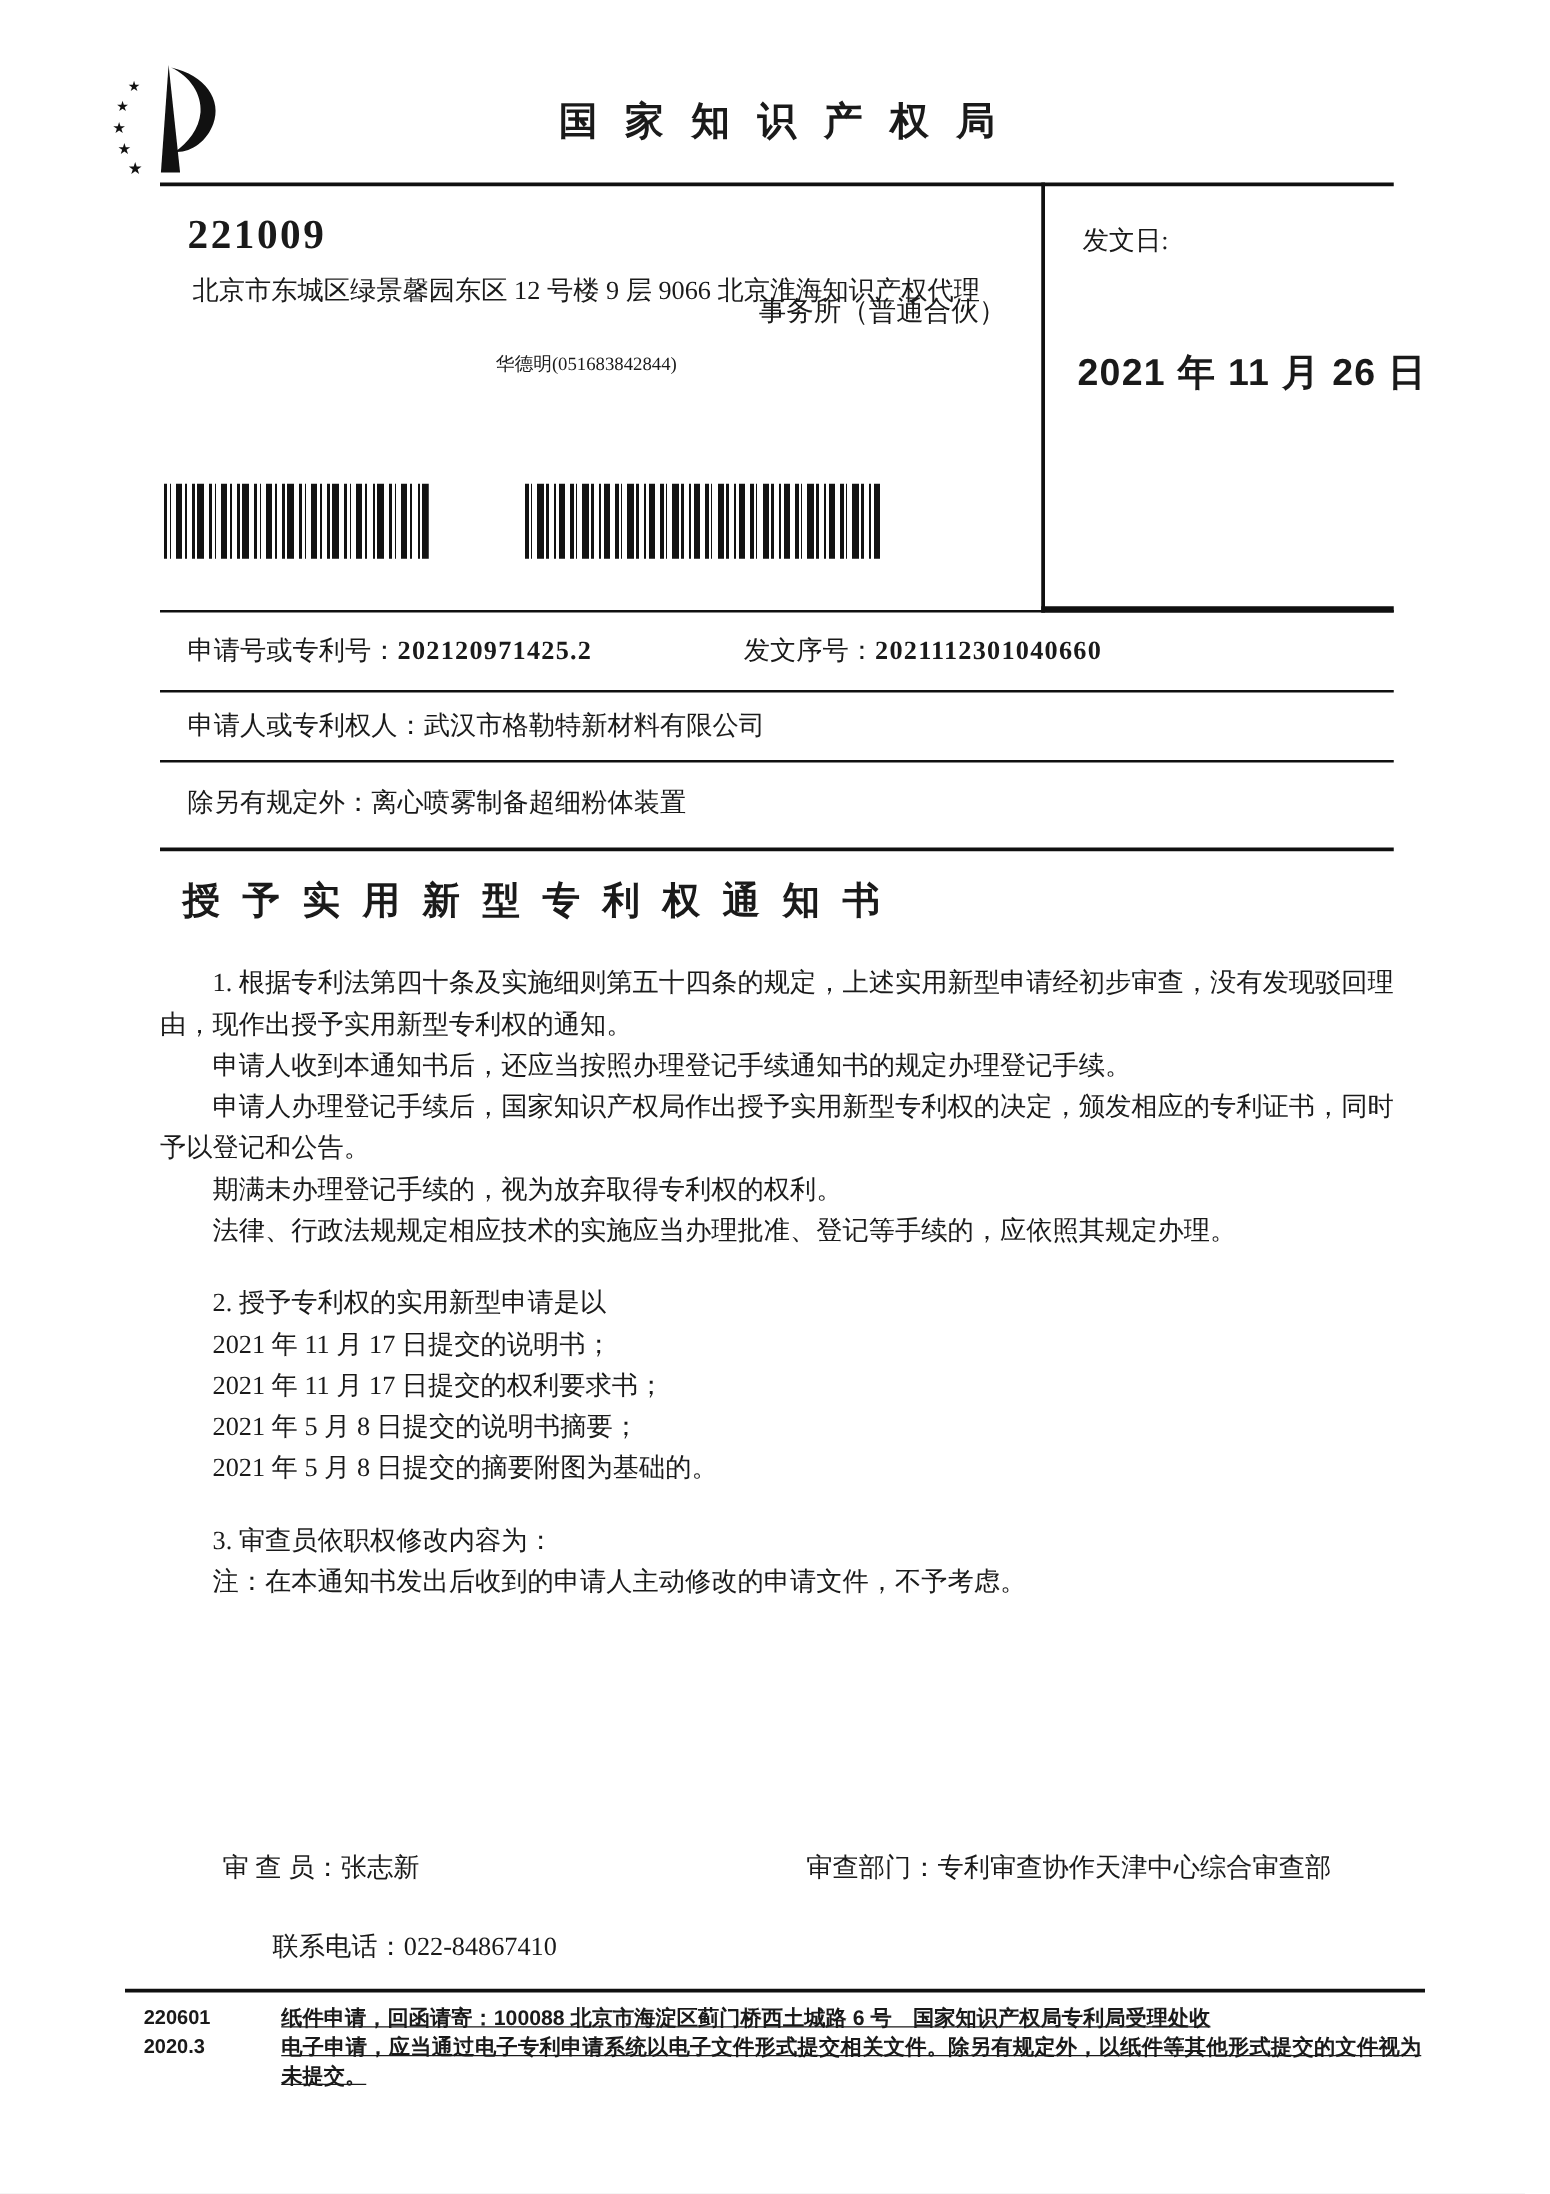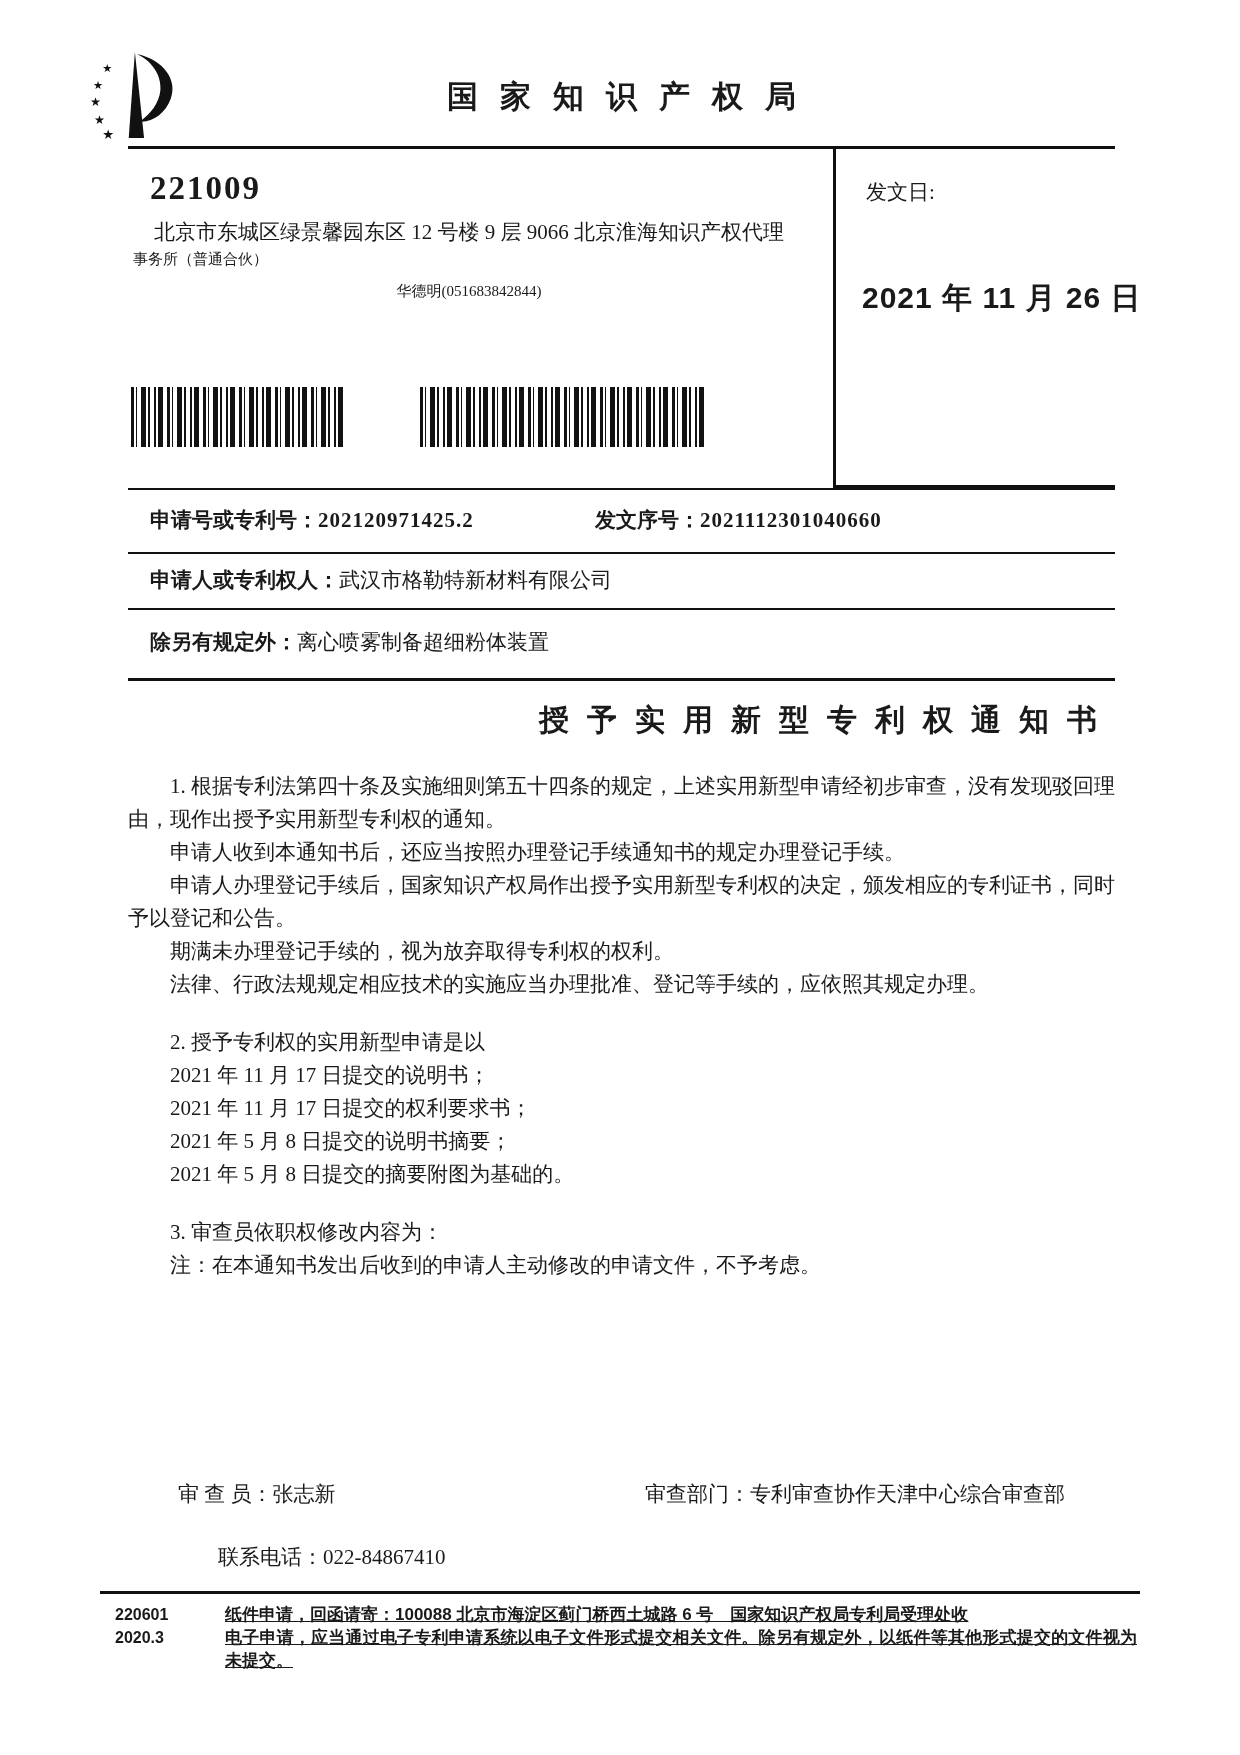--- a/index.html
+++ b/index.html
@@ -16,21 +16,21 @@
     left:128px; top:76px; width:987px; text-align:center;
     font-family:"Liberation Sans","DejaVu Sans",sans-serif;
     font-weight:bold; font-size:31px; letter-spacing:22px; padding-left:22px;
     box-sizing:border-box; white-space:nowrap;
   }
   .header-rule { left:128px; top:146px; width:987px; height:3px; background:#101010; }
 
   
   .postcode { left:150px; top:170px; font-size:33px; font-weight:bold; letter-spacing:2px; }
   .addr1 { left:133px; top:218px; width:672px; text-align:center; font-size:21px; }
-  .addr2 { left:133px; top:250px; width:672px; text-align:left; font-size:15px; }
+  .addr2 { left:133px; top:234px; width:672px; text-align:right; font-size:22px; }
   .addr3 { left:133px; top:282px; width:672px; text-align:center; font-size:15px; }
 
   
   .datebox-vline { left:833px; top:146px; width:3px; height:344px; background:#101010; }
   .datebox-bottom { left:833px; top:485px; width:282px; height:5px; background:#101010; }
   .dispatch-label { left:866px; top:178px; font-size:21px; }
   .dispatch-date {
     left:862px; top:278px; font-size:30px; font-weight:bold; white-space:nowrap;
     font-family:"Liberation Sans","DejaVu Sans",sans-serif; letter-spacing:1px;
   }
@@ -46,30 +46,30 @@
       #121212 23px,#121212 25px,#fff 25px,#fff 27px,
       #121212 27px,#121212 32px,#fff 32px,#fff 36px);
   }
   .barcode-left  { left:131px; width:212px; }
   .barcode-right { left:420px; width:284px; }
 
   
   .hline { left:128px; width:987px; height:2px; background:#101010; }
   .l1 { top:488px; } .l2 { top:552px; } .l3 { top:608px; } .l4 { top:678px; height:3px; }
   .fieldrow { font-size:21px; white-space:nowrap; }
-  .flabel { font-weight:bold; }
+  .flabel { font-weight:normal; }
   .fnum { font-weight:bold; letter-spacing:1px; }
   .r1 { left:150px; top:506px; }
   .r1b { left:595px; top:506px; }
   .r2 { left:150px; top:566px; }
   .r3 { left:150px; top:628px; }
 
   
   .notice-title {
-    left:128px; top:700px; width:987px; text-align:right;
+    left:128px; top:700px; width:987px; text-align:left;
     font-family:"Liberation Sans","DejaVu Sans",sans-serif;
     font-weight:bold; font-size:30px; letter-spacing:18px; padding-left:18px;
     box-sizing:border-box; white-space:nowrap;
   }
 
   
   .body-text { left:128px; top:770px; width:987px; }
   .body-text p { margin:0; font-size:21px; line-height:33px; text-indent:2em; text-align:justify; }
   .sec-gap { height:25px; }
 

